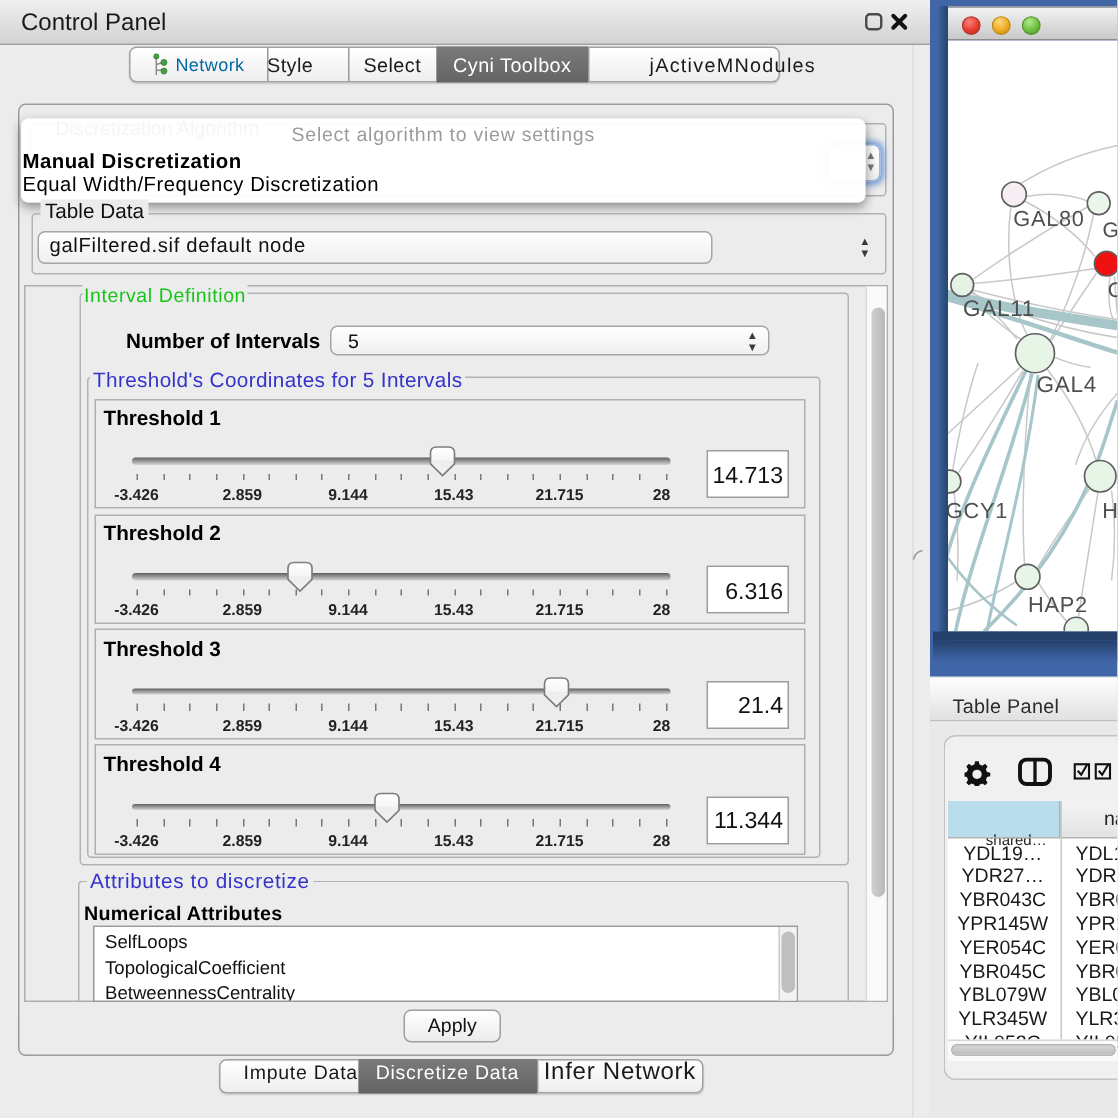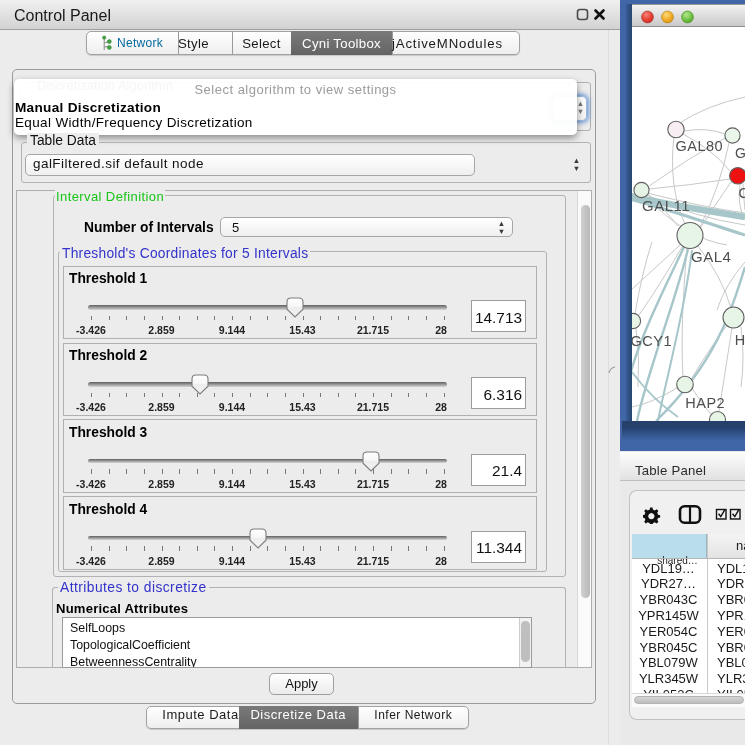--- a/index.html
+++ b/index.html
@@ -39,21 +39,21 @@
   </div>
 <div class="abs" style="left:232px;top:32px;width:1px;height:22px;background:#9a9a9a;"></div>
 <div class="abs" style="left:232px;top:31px;width:59px;height:24px;border-radius:0;display:flex;align-items:center;justify-content:center;font-size:13.2px;letter-spacing:0.3px;color:#1a1a1a;">
     <span style="position:relative;top:0px;display:flex;align-items:center;">Select</span>
   </div>
 <div class="abs" style="left:291px;top:32px;width:1px;height:22px;background:#9a9a9a;"></div>
 <div class="abs" style="left:291px;top:31px;width:101px;height:24px;background:linear-gradient(#7a7a7a,#646464);border-radius:0;display:flex;align-items:center;justify-content:center;font-size:13.2px;letter-spacing:0.3px;color:#fff;">
     <span style="position:relative;top:0px;display:flex;align-items:center;">Cyni Toolbox</span>
   </div>
 <div class="abs" style="left:392px;top:32px;width:1px;height:22px;background:#9a9a9a;"></div>
-<div class="abs" style="left:392px;top:31px;width:152px;height:24px;border-radius:5px;display:flex;align-items:center;justify-content:flex-start;font-size:13.2px;letter-spacing:0.3px;color:#1a1a1a;">
+<div class="abs" style="left:392px;top:31px;width:152px;height:24px;border-radius:5px;display:flex;align-items:center;justify-content:flex-end;font-size:13.2px;letter-spacing:0.3px;color:#1a1a1a;">
     <span style="position:relative;top:0px;display:flex;align-items:center;">
       <span style="letter-spacing:0.85px">jActiveMNodules</span>
     </span>
   </div>
 <div class="abs" style="left:12px;top:69px;width:584px;height:635px;border:1px solid #9b9b9b;border-radius:5px;background:#ececec;"></div>
 
 <div class="abs" style="left:20px;top:82px;width:571px;height:49px;border:1px solid #b2b2b2;border-radius:3px;"></div>
 <div class="abs" style="left:552px;top:96px;width:35px;height:25px;border-radius:5px;background:linear-gradient(#ffffff,#f1f1f1);border:1px solid #9bb8dd;box-shadow:0 0 4px 2px rgba(90,140,210,0.85);"></div>
 <div class="abs" style="left:576px;top:100px;width:9px;height:16px;color:#777;font-size:7.5px;line-height:7.8px;text-align:center;">▲<br>▼</div>
 <div class="abs" style="left:37px;top:78px;font-size:13px;color:#222;">Discretization Algorithm</div>
@@ -279,21 +279,21 @@
 <div class="abs" style="left:269px;top:673px;width:65px;height:22px;border:1px solid #9f9f9f;border-radius:5px;background:linear-gradient(#ffffff,#ebebeb);text-align:center;font-size:13px;color:#111;line-height:20px;">Apply</div>
 <div class="abs" style="left:145.5px;top:705.5px;width:323px;height:23.5px;border:1px solid #a2a2a2;border-radius:5px;background:linear-gradient(#ffffff,#eeeeee);box-shadow:0 1px 1px rgba(0,0,0,0.15);overflow:hidden;"></div>
 <div class="abs" style="left:154px;top:705.5px;width:93px;height:23.5px;border-radius:5px;display:flex;align-items:center;justify-content:center;font-size:13px;letter-spacing:0.5px;color:#1a1a1a;">
     <span style="position:relative;top:-2.5px;display:flex;align-items:center;">Impute Data</span>
   </div>
 <div class="abs" style="left:238.5px;top:706.5px;width:1px;height:21.5px;background:#9a9a9a;"></div>
 <div class="abs" style="left:238.5px;top:705.5px;width:119.5px;height:23.5px;background:linear-gradient(#7a7a7a,#646464);border-radius:0;display:flex;align-items:center;justify-content:center;font-size:13px;letter-spacing:0.5px;color:#fff;">
     <span style="position:relative;top:-2.5px;display:flex;align-items:center;">Discretize Data</span>
   </div>
 <div class="abs" style="left:358.0px;top:706.5px;width:1px;height:21.5px;background:#9a9a9a;"></div>
-<div class="abs" style="left:358.0px;top:705.5px;width:110.5px;height:23.5px;border-radius:5px;display:flex;align-items:center;justify-content:center;font-size:12px;letter-spacing:0.5px;color:#1a1a1a;">
+<div class="abs" style="left:358.0px;top:705.5px;width:110.5px;height:23.5px;border-radius:5px;display:flex;align-items:center;justify-content:center;font-size:16px;letter-spacing:0.5px;color:#1a1a1a;">
     <span style="position:relative;top:-2.5px;display:flex;align-items:center;">Infer Network</span>
   </div>
 
 <div class="abs" style="left:608px;top:30px;width:1px;height:715px;background:#dedede;"></div>
 <svg class="abs" style="left:608px;top:365px;" width="8" height="10" viewBox="0 0 8 10">
     <path d="M1,8 Q2,3 7,2" fill="none" stroke="#9a9a9a" stroke-width="1.1"></path>
   </svg>
 
 <div class="abs" style="left:620px;top:0;width:125px;height:452px;background:#4066a8;"></div>
 <div class="abs" style="left:626px;top:4px;width:6px;height:424px;background:linear-gradient(90deg,#3a5d99,#26456f);"></div>

